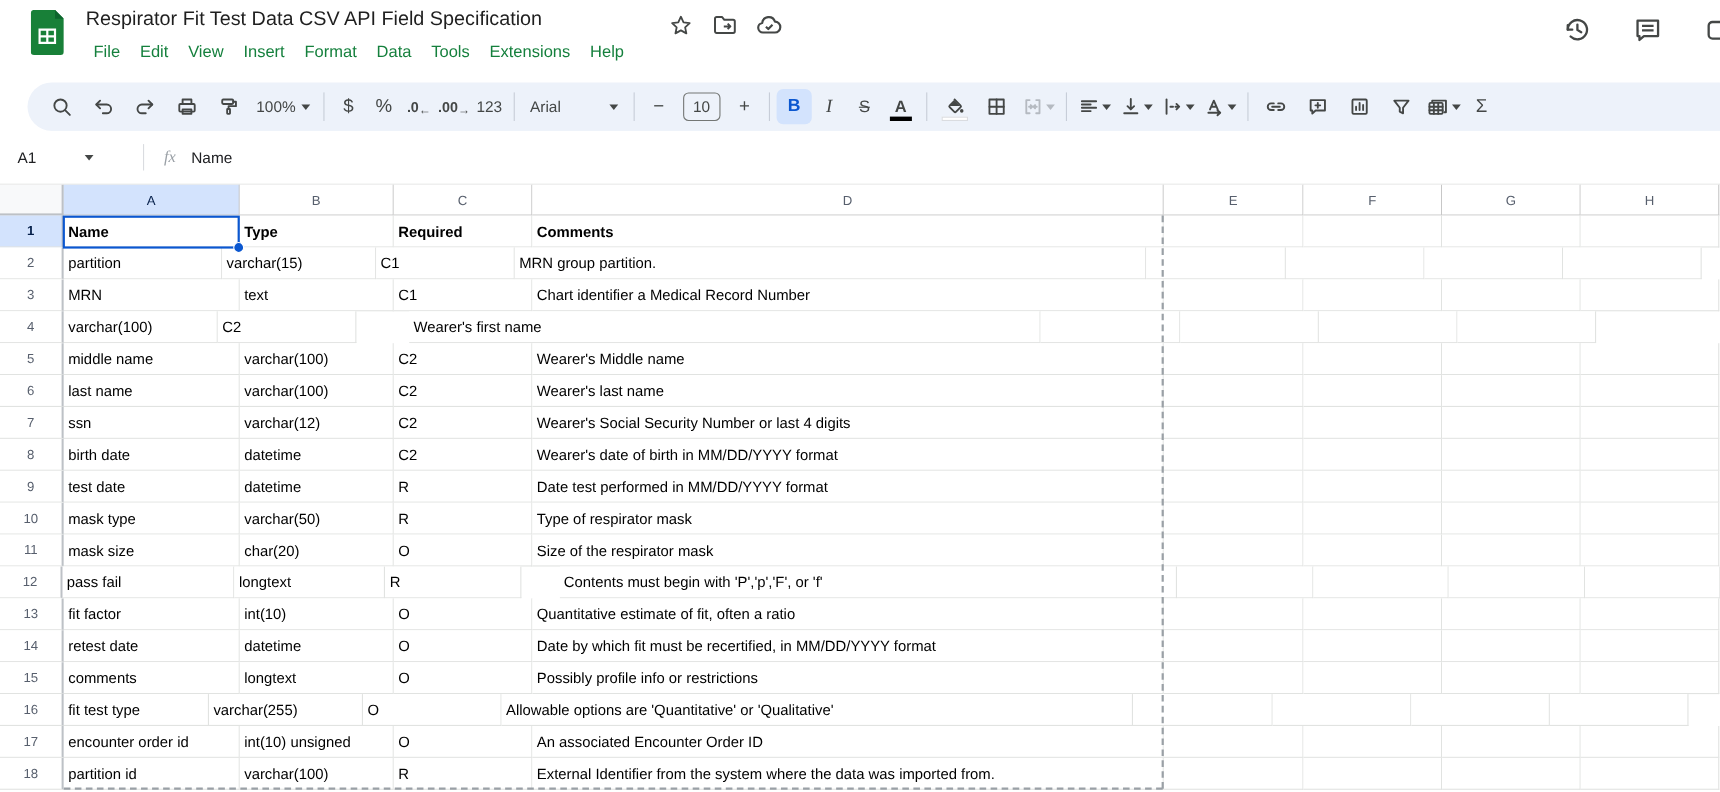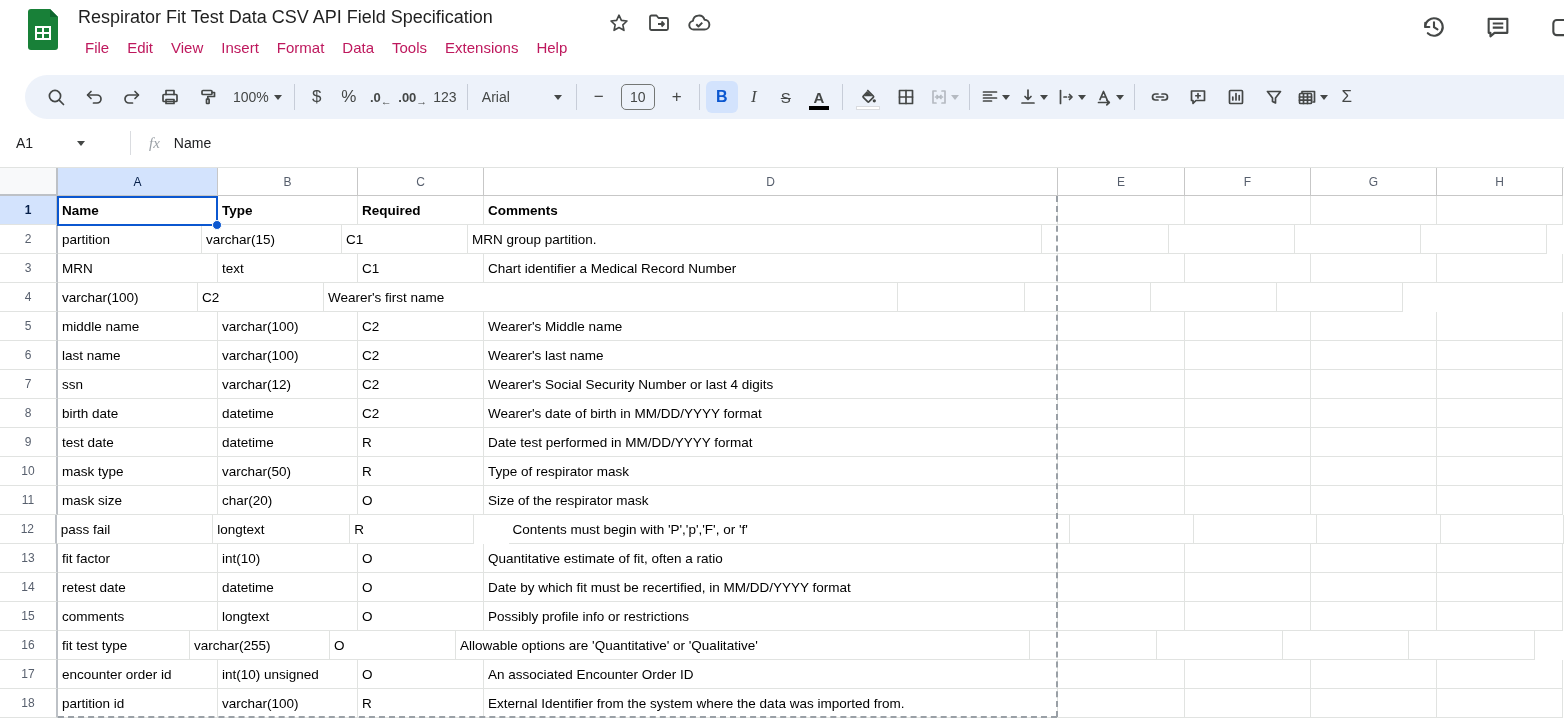--- a/index.html
+++ b/index.html
@@ -6,21 +6,21 @@
   html,body { width:1564px; height:720px; overflow:hidden; background:#fff;
     font-family:"Liberation Sans", sans-serif; }
 
   
   #topbar { position:absolute; top:0; left:0; width:1564px; height:75px; background:#fff; }
   #logo { position:absolute; left:28px; top:9px; width:30px; height:42px; }
   #title { position:absolute; left:78px; top:7px; font-size:18px; color:#1f1f1f; white-space:nowrap; }
   .doc-icons { position:absolute; top:10px; left:606px; display:flex; gap:14px; align-items:center; }
   .doc-icons .ic { width:26px; height:26px; display:flex; align-items:center; justify-content:center; color:#444746; }
   #menubar { position:absolute; left:76px; top:36px; display:flex; }
-  #menubar .menu-item { font-size:15px; color:#be185d; padding:3px 9px; border-radius:6px; cursor:pointer; }
+  #menubar .menu-item { font-size:15px; color:#15803d; padding:3px 9px; border-radius:6px; cursor:pointer; }
   .top-right { position:absolute; top:13px; right:-12px; display:flex; gap:36px; align-items:center; }
   .top-right .ic { width:28px; height:28px; color:#444746; }
 
   
   #toolbar { position:absolute; top:75px; left:25px; width:1560px; height:44px;
     background:#edf2fa; border-radius:22px; display:flex; align-items:center; padding-left:12px; }
   .tb { display:flex; align-items:center; justify-content:center; height:32px; min-width:32px;
     border-radius:6px; color:#444746; font-size:14px; cursor:pointer; position:relative; }
   .tb.icon { width:38px; }
   .tb.narrow { width:30px; }
@@ -359,21 +359,21 @@
         <div class="cell" style="width: 574px;">Chart identifier a Medical Record Number</div>
         <div class="cell" style="width: 127px;"></div>
         <div class="cell" style="width: 126px;"></div>
         <div class="cell" style="width: 126px;"></div>
         <div class="cell" style="width: 126px;"></div>
       </div>
       <div class="grid-row">
         <div class="row-h">4</div>
         <div class="cell" style="width: 140px;">varchar(100)</div>
         <div class="cell" style="width: 126px;">C2</div>
-        <div class="cell" style="width: 574px;">Wearer's first name</div>
+        <div class="cell" style="width: 574px; margin-left: 48px;">Wearer's first name</div>
         <div class="cell" style="width: 127px;"></div>
         <div class="cell" style="width: 126px;"></div>
         <div class="cell" style="width: 126px;"></div>
         <div class="cell" style="width: 126px;"></div>
       </div>
       <div class="grid-row">
         <div class="row-h">5</div>
         <div class="cell" style="width: 160px;">middle name</div>
         <div class="cell" style="width: 140px;">varchar(100)</div>
         <div class="cell" style="width: 126px;">C2</div>

